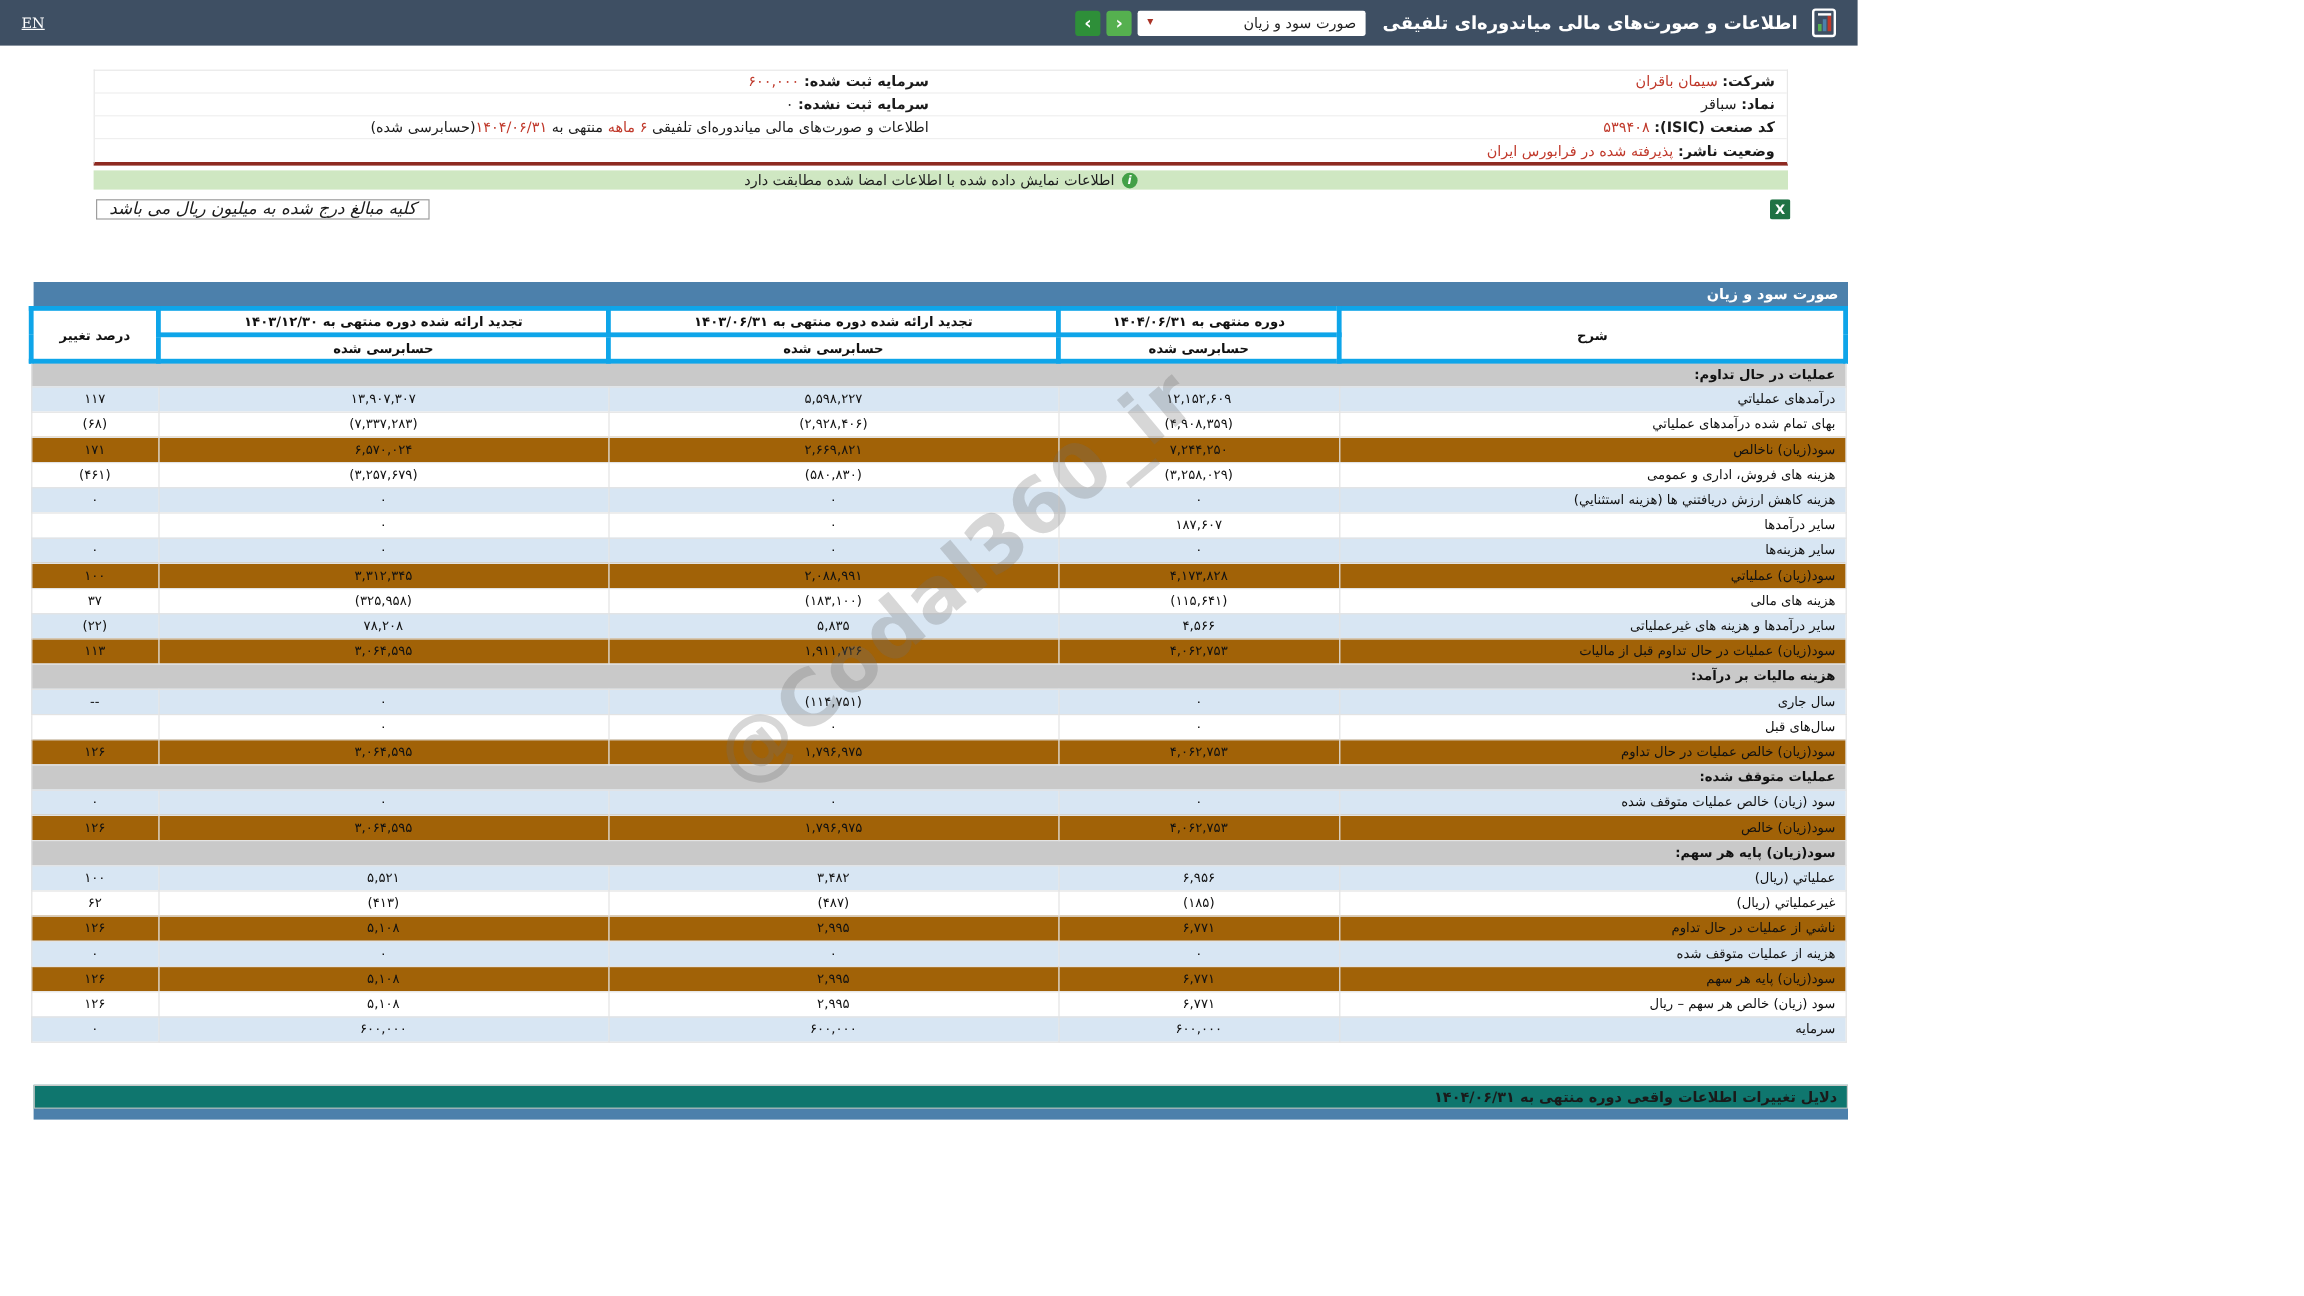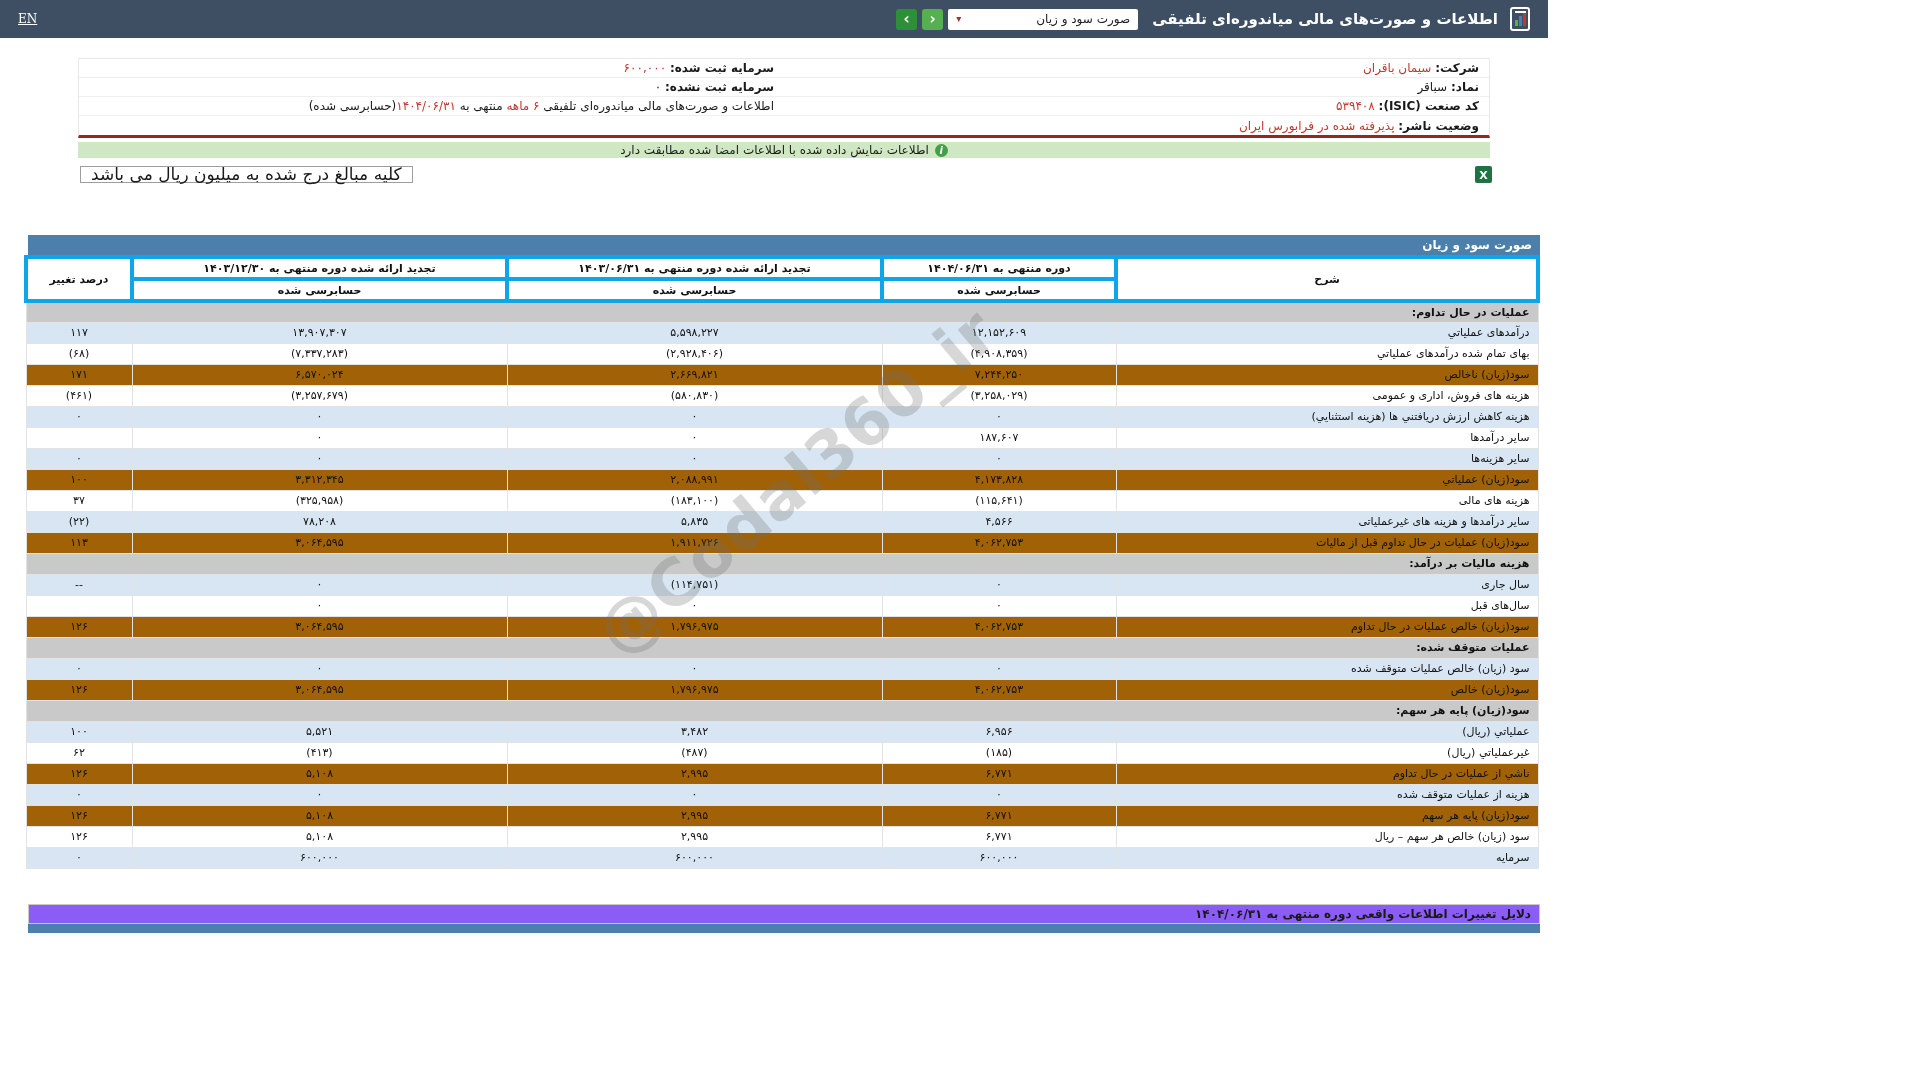--- a/index.html
+++ b/index.html
@@ -58,22 +58,22 @@
     font-size: 10px; font-weight: bold; line-height: 13px; text-align: center; flex: 0 0 auto;
     font-style: italic;
   }
 
   
   .units-row {
     margin: 8px 56px 0 80px; display: flex; justify-content: space-between; align-items: center;
   }
   .excel-btn { width: 17px; height: 17px; cursor: pointer; flex: 0 0 auto; }
   .units-box {
-    border: 1px solid #9e9e9e; background: #fff; font-size: 17px;
-    height: 17px; line-height: 15px; padding: 0 10px; white-space: nowrap;
+    border: 1px solid #9e9e9e; background: #fff; font-size: 14px;
+    height: 17px; line-height: 15px; padding: 0 10px; white-space: nowrap; font-style: italic;
   }
 
   
   .table-section { margin: 52px 8px 0 28px; width: 1512px; position: relative; }
   .table-title {
     background: #4c80ab; color: #fff; font-weight: bold; font-size: 12px;
     height: 20px; line-height: 20px; padding: 0 8px; text-align: right;
   }
   table.statement { width: 1512px; table-layout: fixed; border-collapse: collapse; background: #fff; font-size: 11px; }
   table.statement th {
@@ -84,21 +84,21 @@
   td.lbl { text-align: right; }
   td.num, td.pct { text-align: center; padding: 2px 4px; }
   tr.blue td { background: #d8e6f3; }
   tr.yellow td { background: #a16207; }
   tr.white td { background: #ffffff; }
   tr.section td { background: #c9c9c9; font-weight: bold; text-align: right; }
   .neg { color: #d0261b; }
 
   
   .reasons-box {
-    margin: 35px 8px 0 28px; width: 1512px; border: 1px solid #c9c9c9; background: #8b5cf6;
+    margin: 35px 8px 0 28px; width: 1512px; border: 1px solid #c9c9c9; background: #0f766e;
     height: 20px; line-height: 18px; font-weight: bold; font-size: 12px;
     padding: 0 8px; text-align: right; cursor: pointer;
   }
   .teal-bar { margin: 0 8px 0 28px; width: 1512px; height: 9px; background: #4c80ab; }
 
   
   .watermark {
     position: absolute; left: 548px; top: 445px; direction: ltr;
     transform: rotate(-40deg); transform-origin: center;
     font-size: 64px; font-weight: bold; letter-spacing: 1px;

